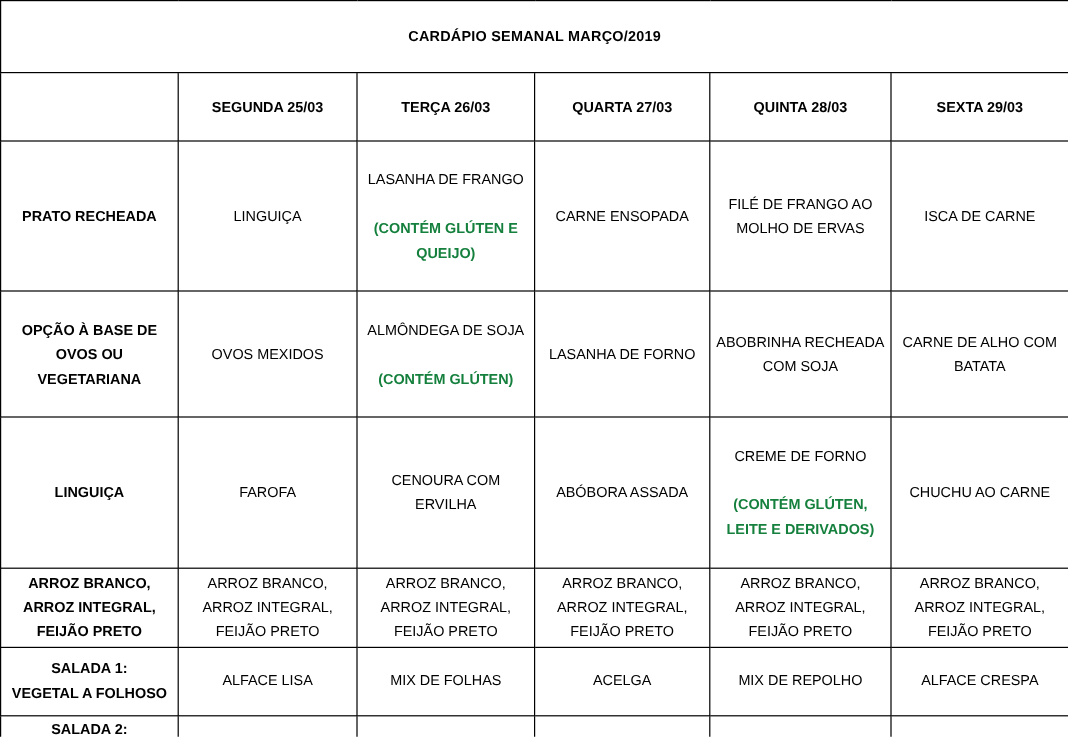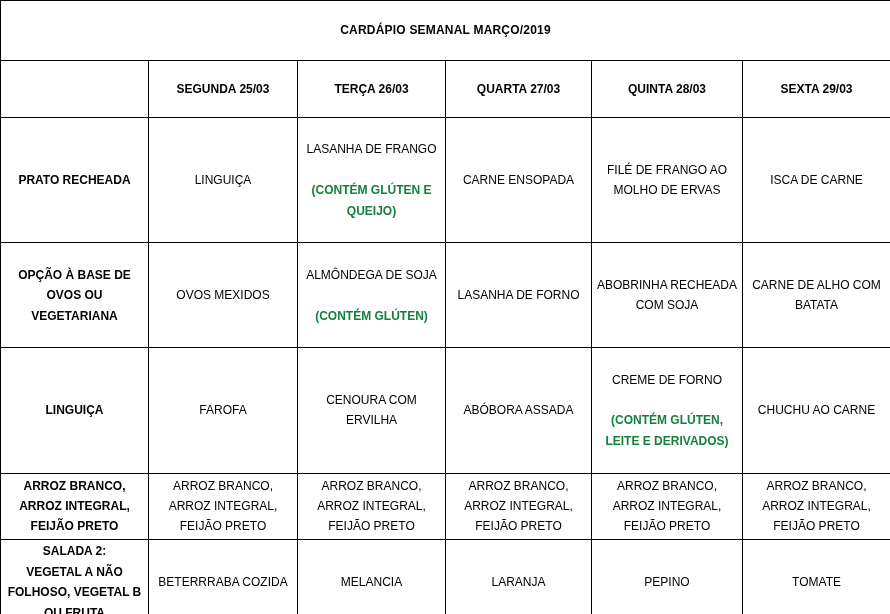--- a/index.html
+++ b/index.html
@@ -114,20 +114,29 @@
 ARROZ INTEGRAL,
 FEIJÃO PRETO</td>
       <td>ARROZ BRANCO,
 ARROZ INTEGRAL,
 FEIJÃO PRETO</td>
       <td>ARROZ BRANCO,
 ARROZ INTEGRAL,
 FEIJÃO PRETO</td>
     </tr>
 
+    <tr style="height:57px">
+      <td class="row-label">SALADA 1:
+VEGETAL A FOLHOSO</td>
+      <td>ALFACE LISA</td>
+      <td>MIX DE FOLHAS</td>
+      <td>ACELGA</td>
+      <td>MIX DE REPOLHO</td>
+      <td>ALFACE CRESPA</td>
+    </tr>
 
     <tr style="height:86px">
       <td class="row-label">SALADA 2:
 VEGETAL A NÃO
 FOLHOSO, VEGETAL B
 OU FRUTA</td>
       <td>BETERRRABA COZIDA</td>
       <td>MELANCIA</td>
       <td>LARANJA</td>
       <td>PEPINO</td>

